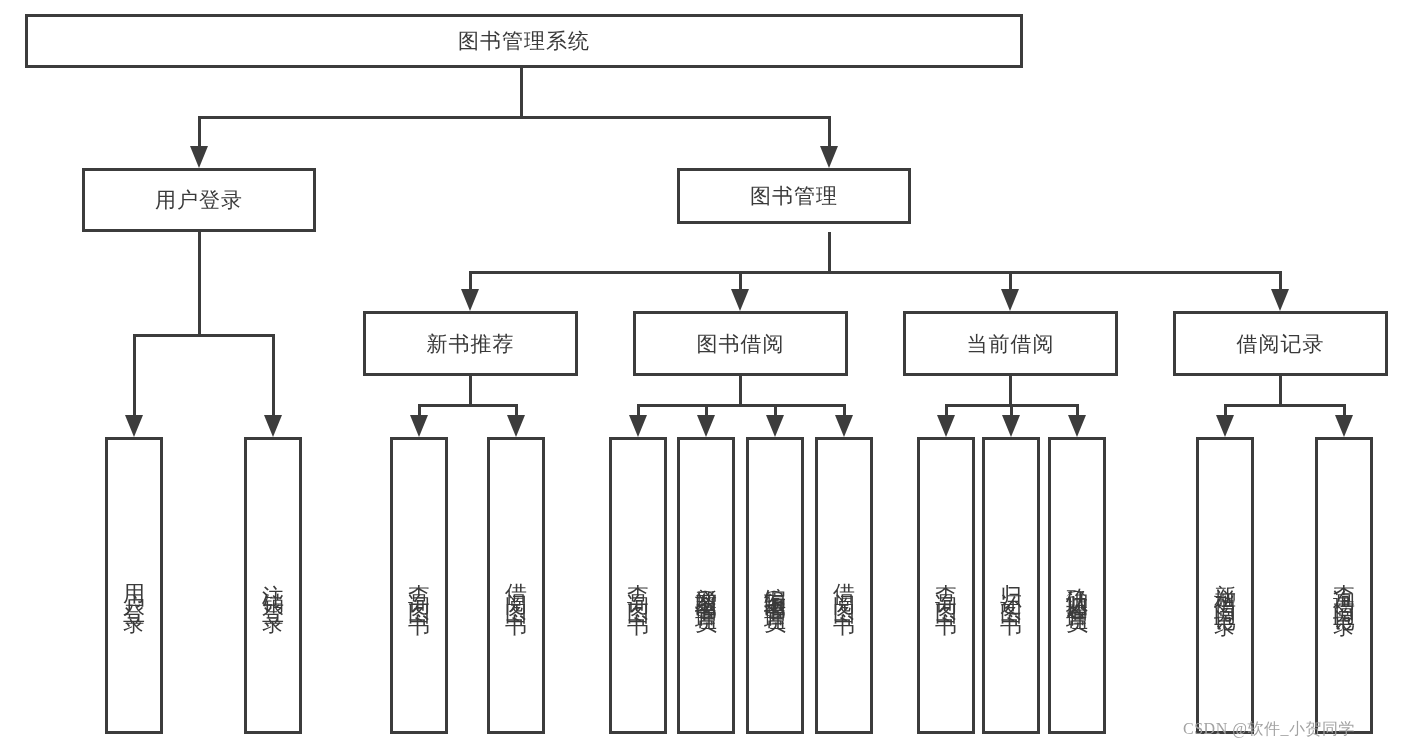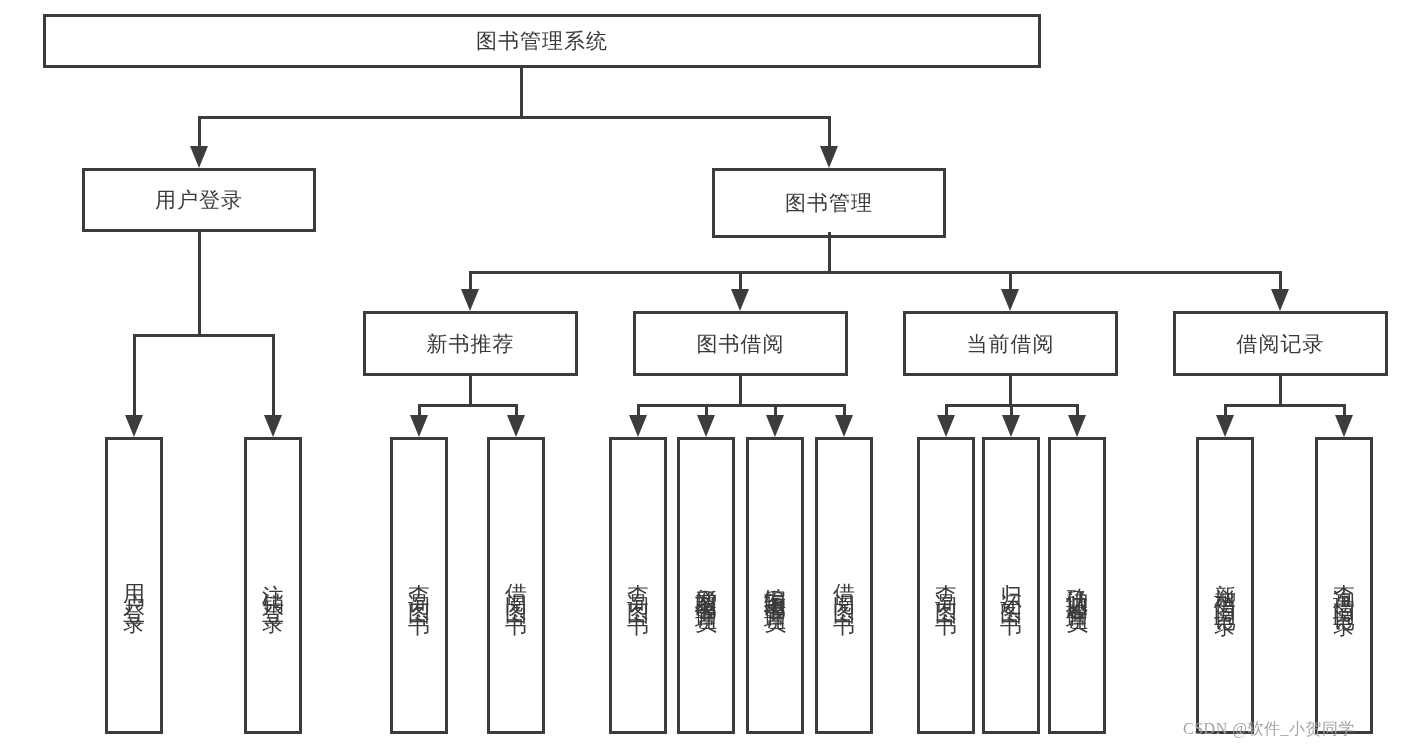--- a/index.html
+++ b/index.html
@@ -52,35 +52,35 @@
     white-space:nowrap;
     z-index:5;
     font-family:Liberation Serif, serif;
   }
 </style>
 </head>
 <body>
 
 <div class="canvas">
 
-  <div class="box" style="left:25px;top:14px;width:998px;height:54px;margin-left:18px;">
+  <div class="box" style="left:25px;top:14px;width:998px;height:54px;">
     <span>图书管理系统</span>
   </div>
 
   <div class="vl" style="left:520px;top:68px;width:3px;height:50px;"></div>
   <div class="hl" style="left:198px;top:116px;width:633px;height:3px;"></div>
   <div class="vl" style="left:198px;top:117px;width:3px;height:32px;"></div>
   <div class="ah" style="left:190px;top:146px;"></div>
   <div class="vl" style="left:828px;top:117px;width:3px;height:32px;"></div>
   <div class="ah" style="left:820px;top:146px;"></div>
 
   <div class="box" style="left:82px;top:168px;width:234px;height:64px;">
     <span>用户登录</span>
   </div>
-  <div class="box" style="left:712px;top:168px;width:234px;height:70px;">
+  <div class="box" style="left:677px;top:168px;width:234px;height:56px;">
     <span>图书管理</span>
   </div>
 
   <div class="vl" style="left:198px;top:232px;width:3px;height:105px;"></div>
   <div class="hl" style="left:133px;top:334px;width:142px;height:3px;"></div>
   <div class="vl" style="left:133px;top:336px;width:3px;height:82px;"></div>
   <div class="ah" style="left:125px;top:415px;"></div>
   <div class="vl" style="left:272px;top:336px;width:3px;height:82px;"></div>
   <div class="ah" style="left:264px;top:415px;"></div>
 

